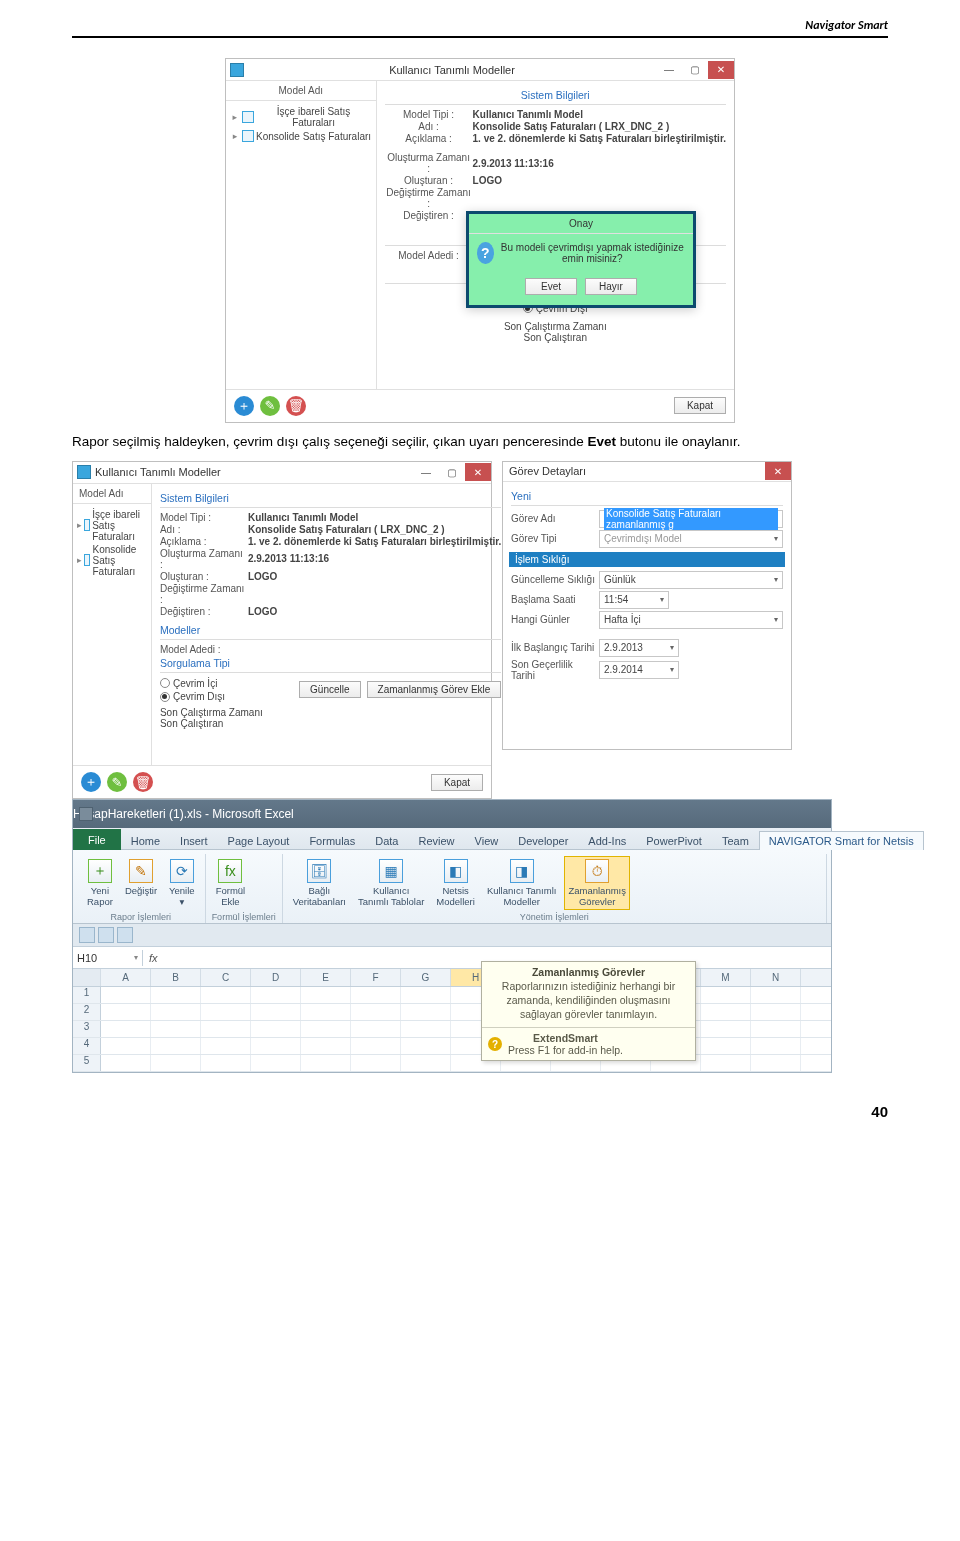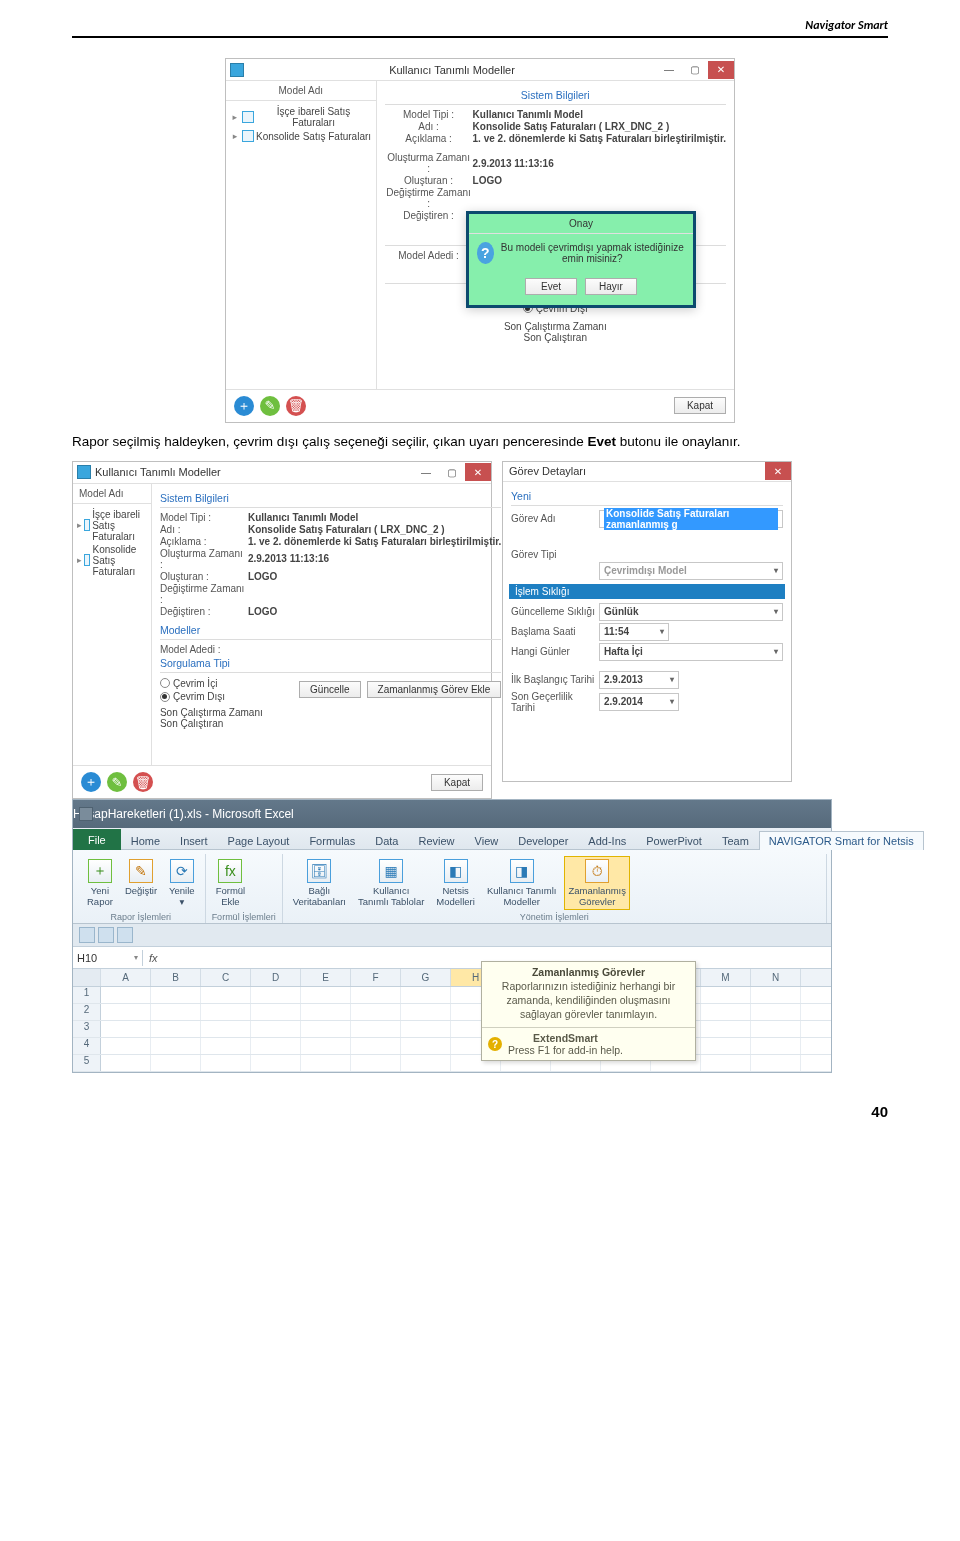--- a/index.html
+++ b/index.html
@@ -51,21 +51,21 @@
   .dialog .dlg-body { padding:8px; display:flex; gap:6px; align-items:flex-start; }
   .q-icon { width:22px; height:22px; border-radius:50%; background:#4aa3e0; color:#fff; display:flex; align-items:center; justify-content:center; font-weight:bold; font-size:14px; }
   .dlg-actions { display:flex; justify-content:center; gap:8px; padding:6px 0 10px 0; }
 
   
   .gd { width:290px; }
   .gd .titlebar { height:20px; }
   .gd .body2 { padding:6px 8px; font-size:10px; color:#444; }
   .gd .row { display:flex; align-items:center; margin:2px 0; }
   .gd .row .lbl { width:88px; color:#555; }
-  .gd .row .ctrl { flex:1; display:flex; align-items:flex-end; gap:3px;font-weight:bold; }
+  .gd .row .ctrl { flex:1; display:flex; align-items:flex-end; gap:3px; }
   .txt, .combo, .date { height:18px; border:1px solid #c7c7c7; background:#fff; font-size:10px; padding:0 4px; display:flex; align-items:center; }
   .combo .arrow, .date .arrow { margin-left:auto; color:#666; font-size:8px; }
   .sel-txt { background:#3399ff; color:#fff; padding:0 2px; }
   .tab-hd { background:#1e7fc2; color:#fff; padding:2px 6px; margin:4px -2px; font-size:10px; }
   .gd-actions { display:flex; justify-content:flex-end; gap:8px; padding:6px 8px; border-top:1px solid #e0e0e0; }
 
   
   .excel { width:760px; border:1px solid #a3b4c2; font-family:"Segoe UI", Tahoma, sans-serif; font-size:11px; color:#333; }
   .excel .ex-titlebar { height:28px; background:linear-gradient(#63788a,#566a7b); color:#fff; display:flex; align-items:center; justify-content:flex-start; position:relative; font-size:12px; }
   .excel .ex-titlebar .ex-qat { position:absolute; left:6px; display:flex; gap:3px; align-items:center; }
@@ -327,21 +327,21 @@
             <div class="lbl">Görev Adı</div>
           <div class="ctrl">
               <div class="txt" style="flex:1;">
                 <span class="sel-txt">Konsolide Satış Faturaları zamanlanmış g</span>
               </div>
             </div>
           </div>
         <div class="row">
             <div class="lbl">Görev Tipi</div>
           <div class="ctrl">
-              <div class="combo" style="flex:1; color:#999;margin-top:32px;">
+              <div class="combo" style="flex:1; color:#999;">
                 <span>Çevrimdışı Model</span>
                 <span class="arrow">▾</span>
               </div>
             </div>
           </div>
         <div class="tab-hd">İşlem Sıklığı</div>
         <div class="row">
             <div class="lbl">Güncelleme Sıklığı</div>
           <div class="ctrl">
               <div class="combo" style="flex:1;">

